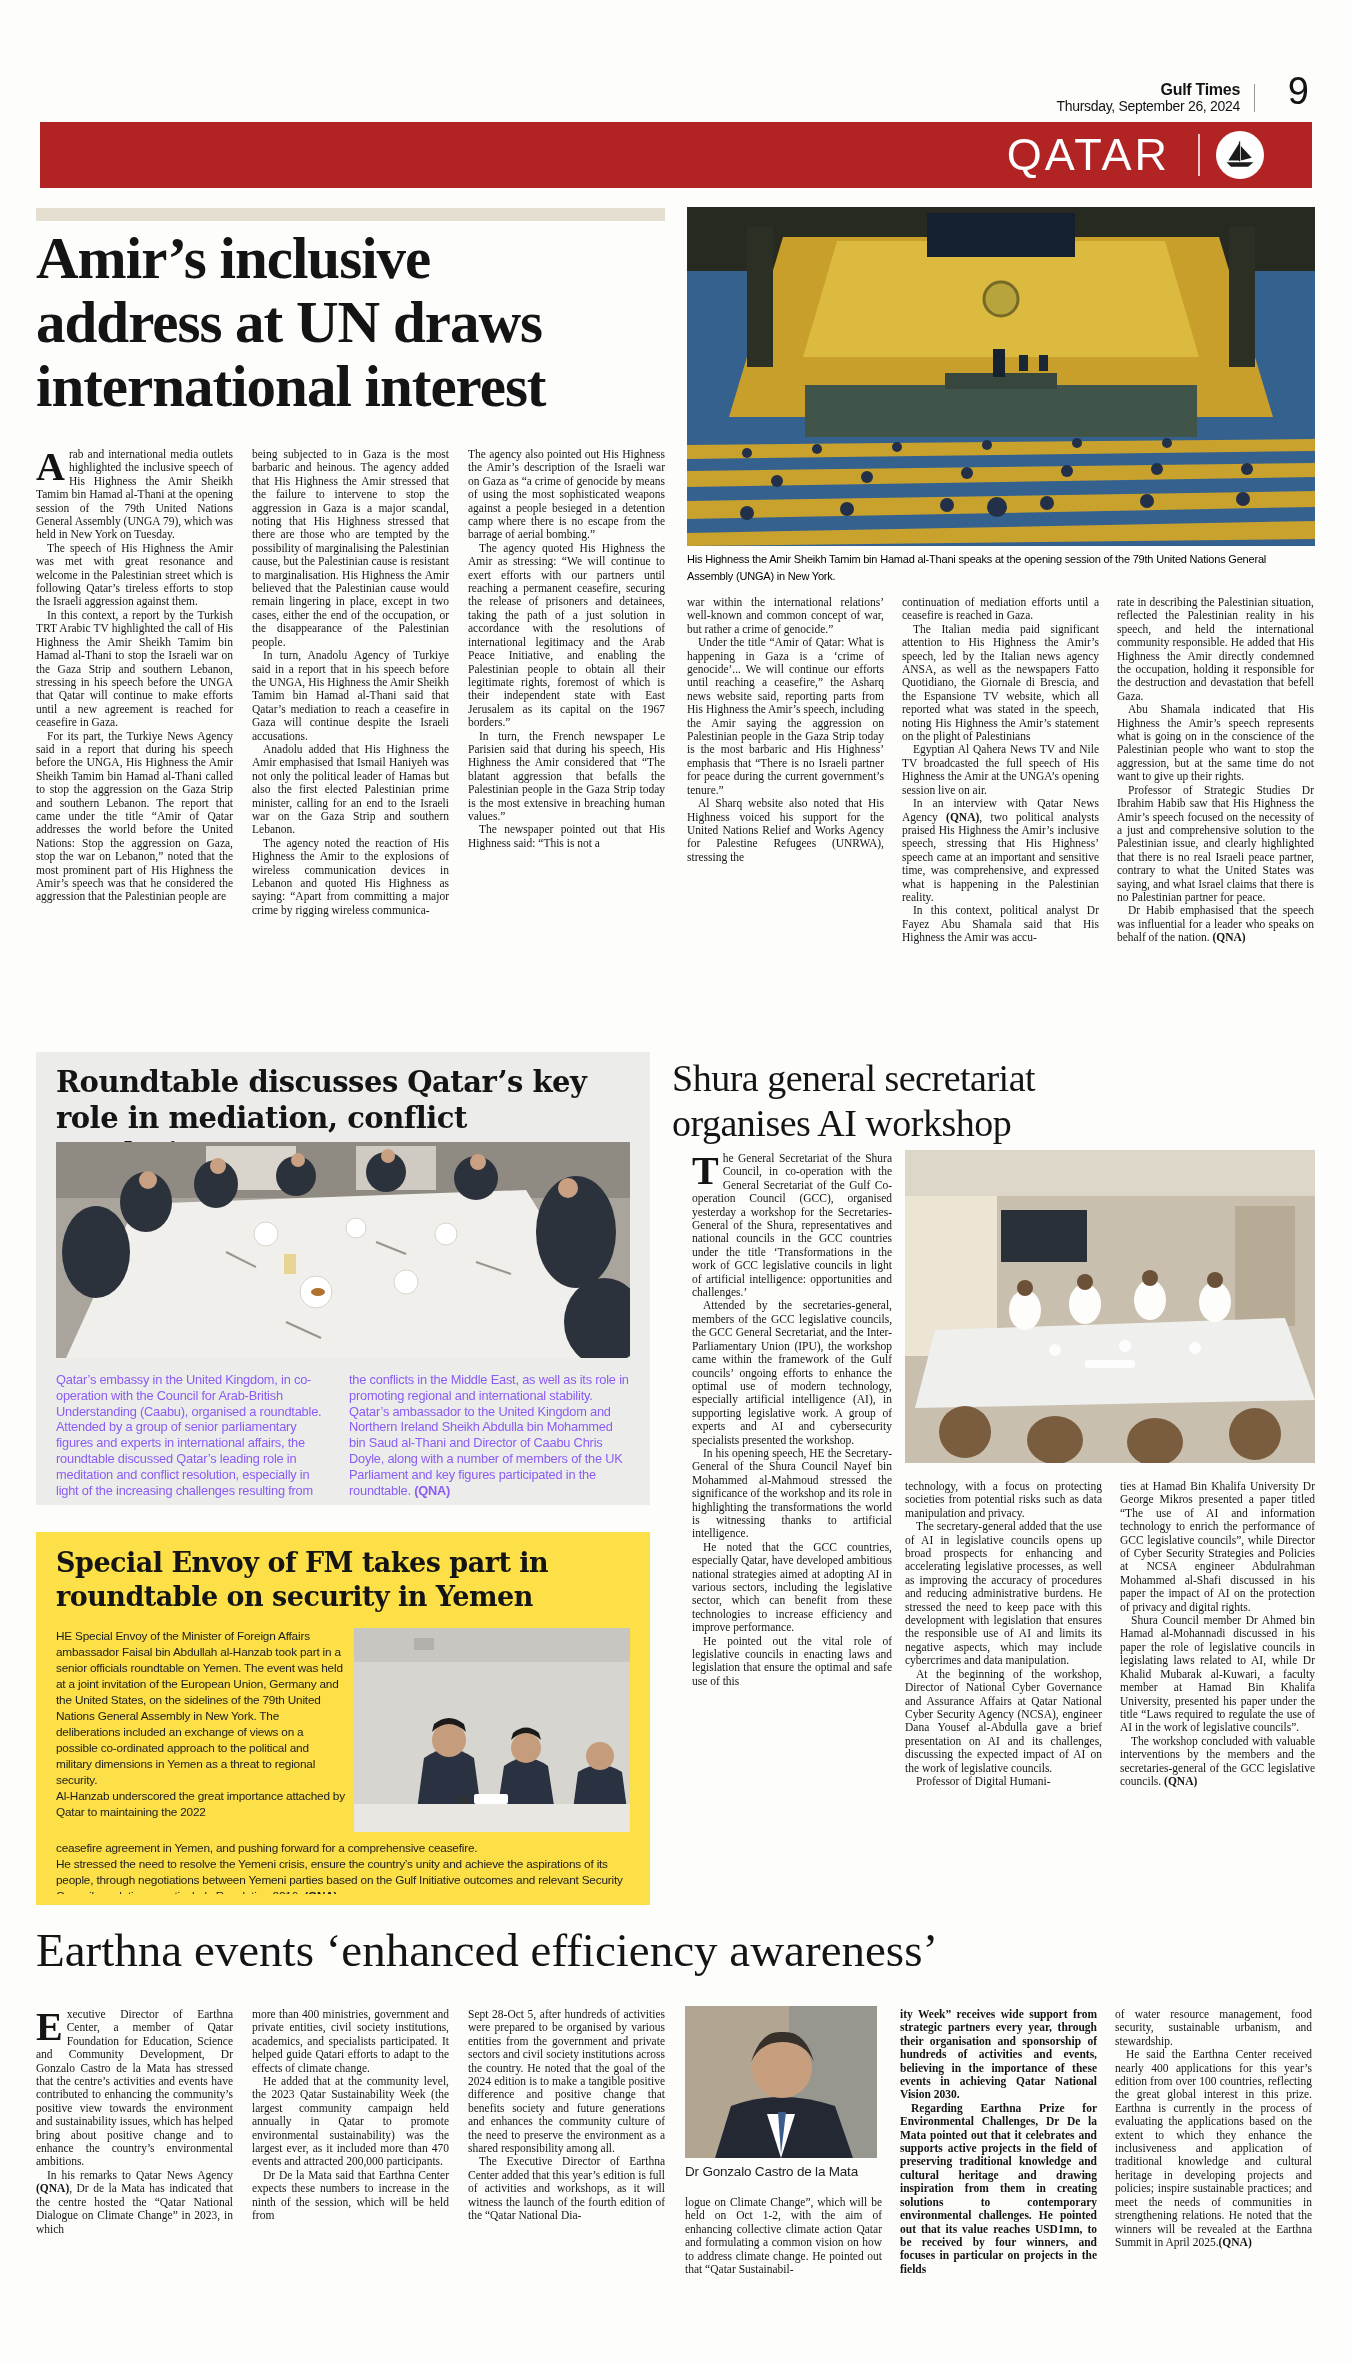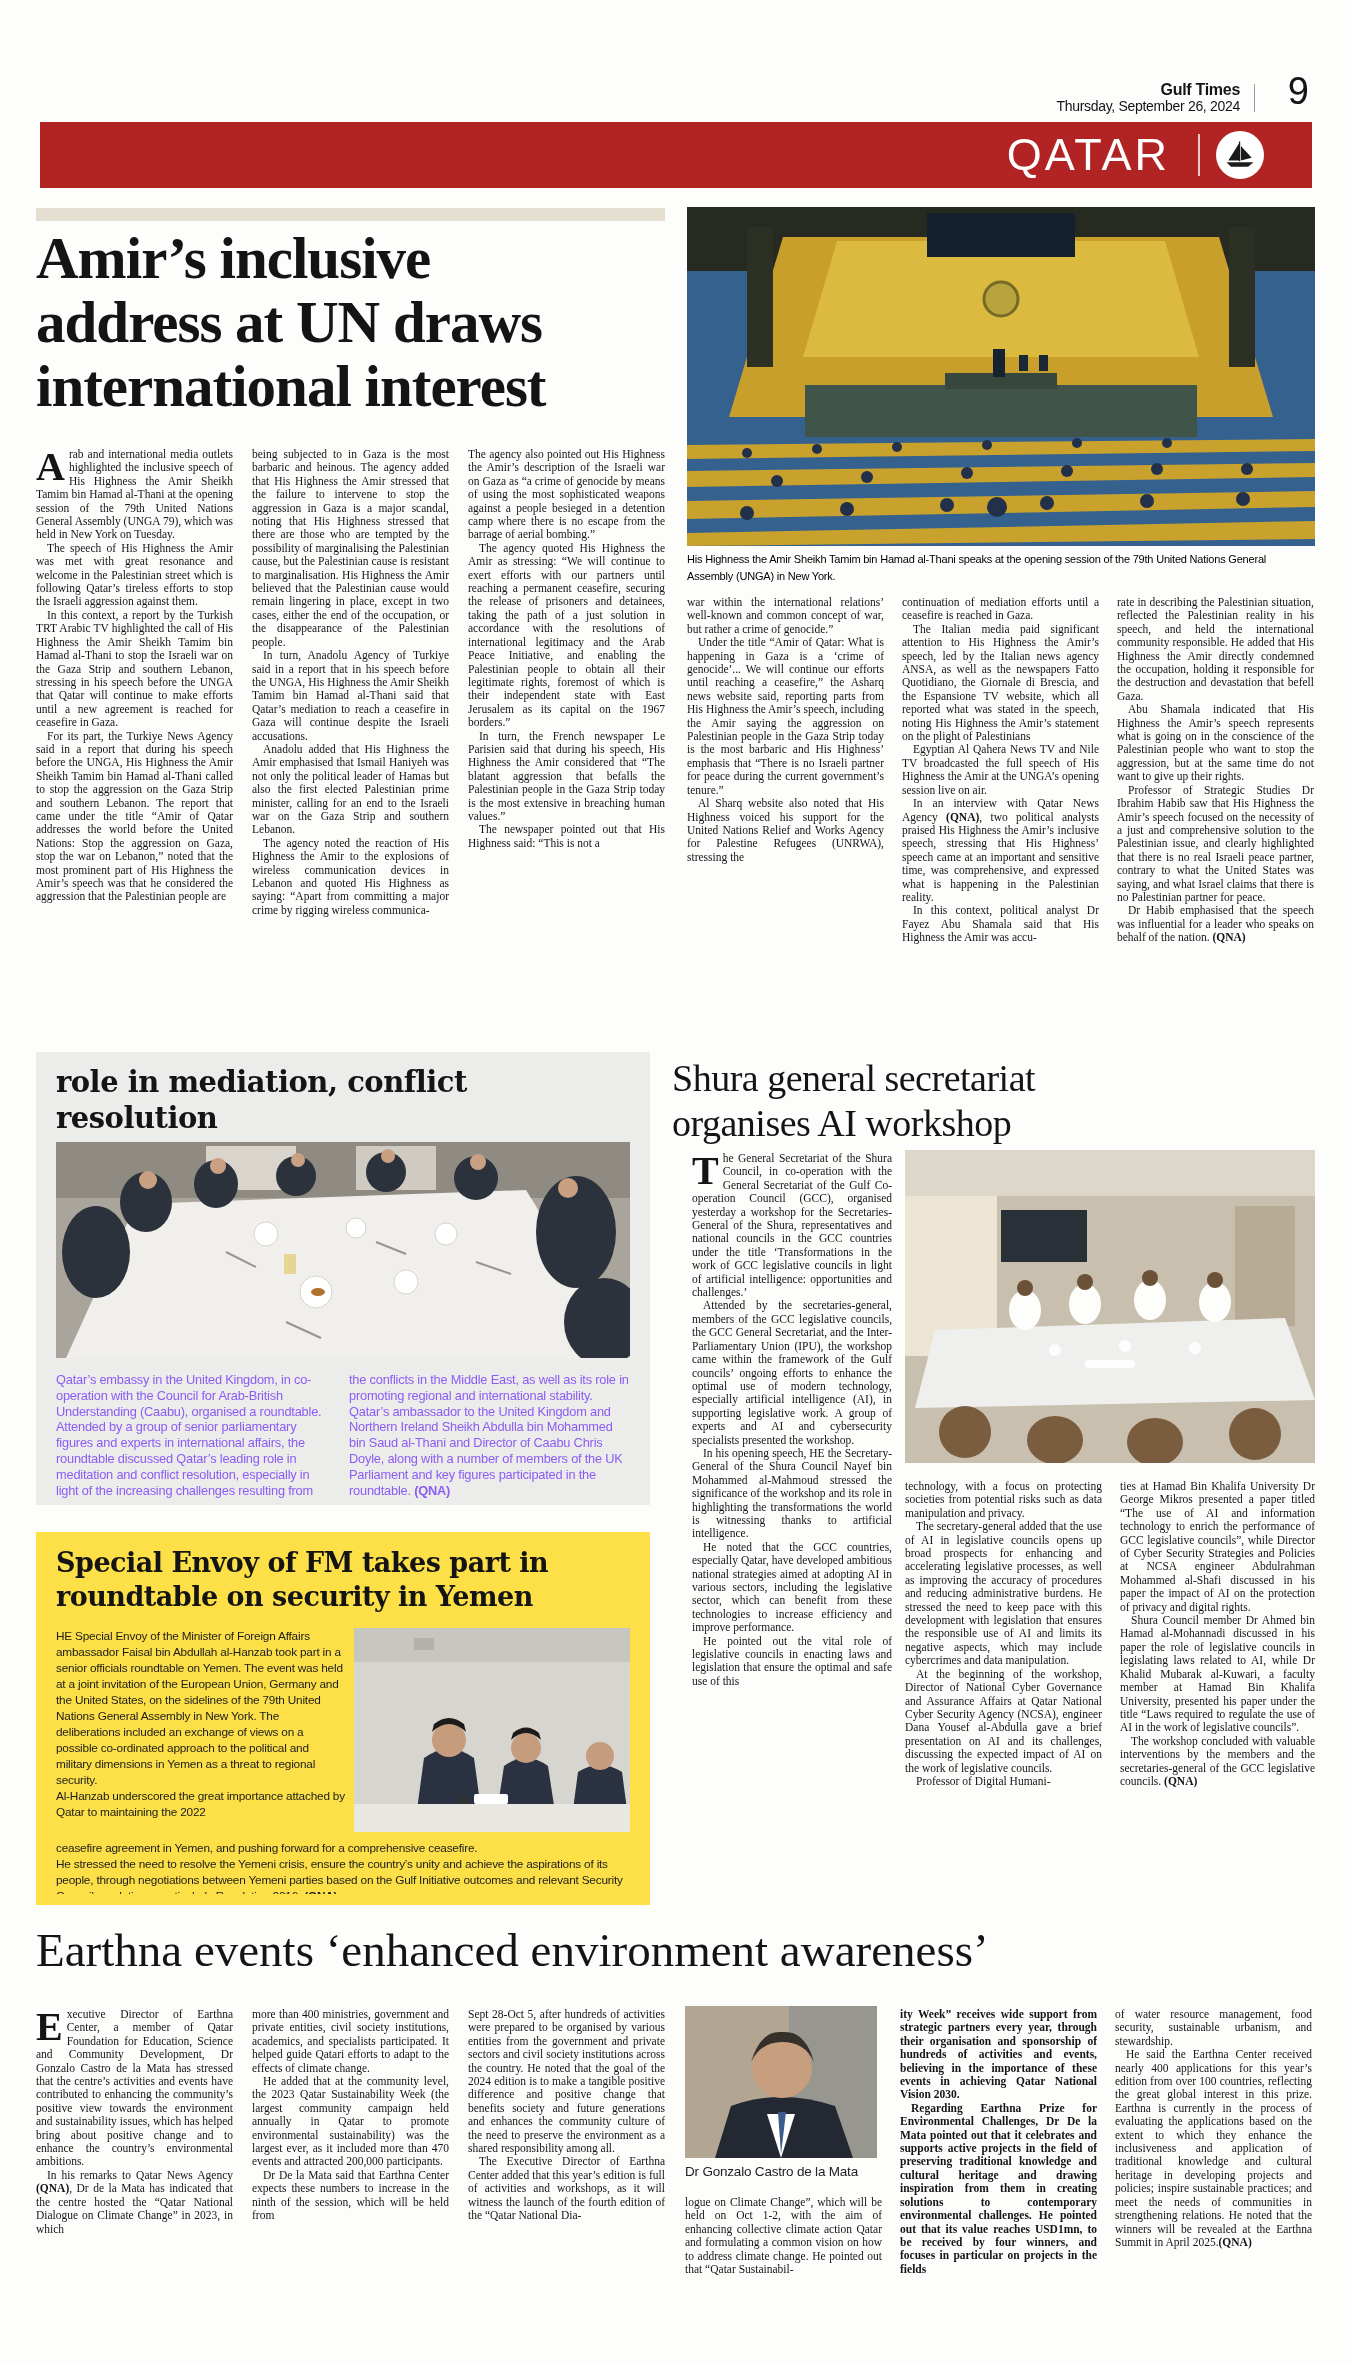--- a/index.html
+++ b/index.html
@@ -152,20 +152,21 @@
     </div>
   <div class="abs bodycol" style="left:1117px;top:596px;width:197px;height:424px;">
       <p>rate in describing the Palestinian situation, reflected the Palestinian reality in his speech, and held the international community responsible. He added that His Highness the Amir directly condemned the occupation, holding it responsible for the destruction and devastation that befell Gaza.</p>
       <p>Abu Shamala indicated that His Highness the Amir’s speech represents what is going on in the conscience of the Palestinian people who want to stop the aggression, but at the same time do not want to give up their rights.</p>
       <p>Professor of Strategic Studies Dr Ibrahim Habib saw that His Highness the Amir’s speech focused on the necessity of a just and comprehensive solution to the Palestinian issue, and clearly highlighted that there is no real Israeli peace partner, contrary to what the United States was saying, and what Israel claims that there is no Palestinian partner for peace.</p>
       <p>Dr Habib emphasised that the speech was influential for a leader who speaks on behalf of the nation. <b>(QNA)</b></p>
     </div>
 
   <div class="abs graybox" style="left:36px;top:1052px;width:614px;height:453px;">
     <div class="abs hl-slab" style="left:20px;top:12px;width:580px;">
+      <div>Roundtable discusses Qatar’s key</div>
       <div>role in mediation, conflict resolution</div>
     </div>
     <div class="abs" style="left:20px;top:90px;width:574px;height:216px;">
       <svg class="photo" width="574" height="216" viewBox="0 0 574 216">
         <rect width="574" height="216" fill="#a9a49c"></rect>
         <rect x="0" y="0" width="574" height="56" fill="#8f8a82"></rect>
         <rect x="150" y="4" width="90" height="44" fill="#d9d5cd"></rect>
         <rect x="300" y="4" width="80" height="44" fill="#cfcbc3"></rect>
         <path d="M80,62 L470,48 L574,216 L10,216 Z" fill="#f0efec"></path>
         <g fill="#2c323b">
@@ -301,21 +302,21 @@
         <rect x="120" y="166" width="34" height="10" rx="2" fill="#fff"></rect>
         <circle cx="110" cy="172" r="4" fill="#333"></circle>
       </svg>
     </div>
     <div class="abs sans sansbody" style="left:20px;top:308px;width:576px;height:54px;">
         <p>ceasefire agreement in Yemen, and pushing forward for a comprehensive ceasefire.</p>
         <p>He stressed the need to resolve the Yemeni crisis, ensure the country’s unity and achieve the aspirations of its people, through negotiations between Yemeni parties based on the Gulf Initiative outcomes and relevant Security Council resolutions, particularly Resolution 2216. <b>(QNA)</b></p>
       </div>
   </div>
 
-  <div class="abs hl-earthna" style="left:36px;top:1924px;width:1280px;">Earthna events ‘enhanced environment awareness’</div>
+  <div class="abs hl-earthna" style="left:36px;top:1924px;width:1280px;">Earthna events ‘enhanced efficiency awareness’</div>
 
   <div class="abs bodycol" style="left:36px;top:2008px;width:197px;height:268px;">
       <p><span class="dropcap">E</span>xecutive Director of Earthna Center, a member of Qatar Foundation for Education, Science and Community Development, Dr Gonzalo Castro de la Mata has stressed that the centre’s activities and events have contributed to enhancing the community’s positive view towards the environment and sustainability issues, which has helped bring about positive change and to enhance the country’s environmental ambitions.</p>
       <p>In his remarks to Qatar News Agency <b>(QNA)</b>, Dr de la Mata has indicated that the centre hosted the “Qatar National Dialogue on Climate Change” in 2023, in which</p>
     </div>
   <div class="abs bodycol" style="left:252px;top:2008px;width:197px;height:300px;">
       <p>more than 400 ministries, government and private entities, civil society institutions, academics, and specialists participated. It helped guide Qatari efforts to adapt to the effects of climate change.</p>
       <p>He added that at the community level, the 2023 Qatar Sustainability Week (the largest community campaign held annually in Qatar to promote environmental sustainability) was the largest ever, as it included more than 470 events and attracted 200,000 participants.</p>
       <p>Dr De la Mata said that Earthna Center expects these numbers to increase in the ninth of the session, which will be held from</p>
     </div>

